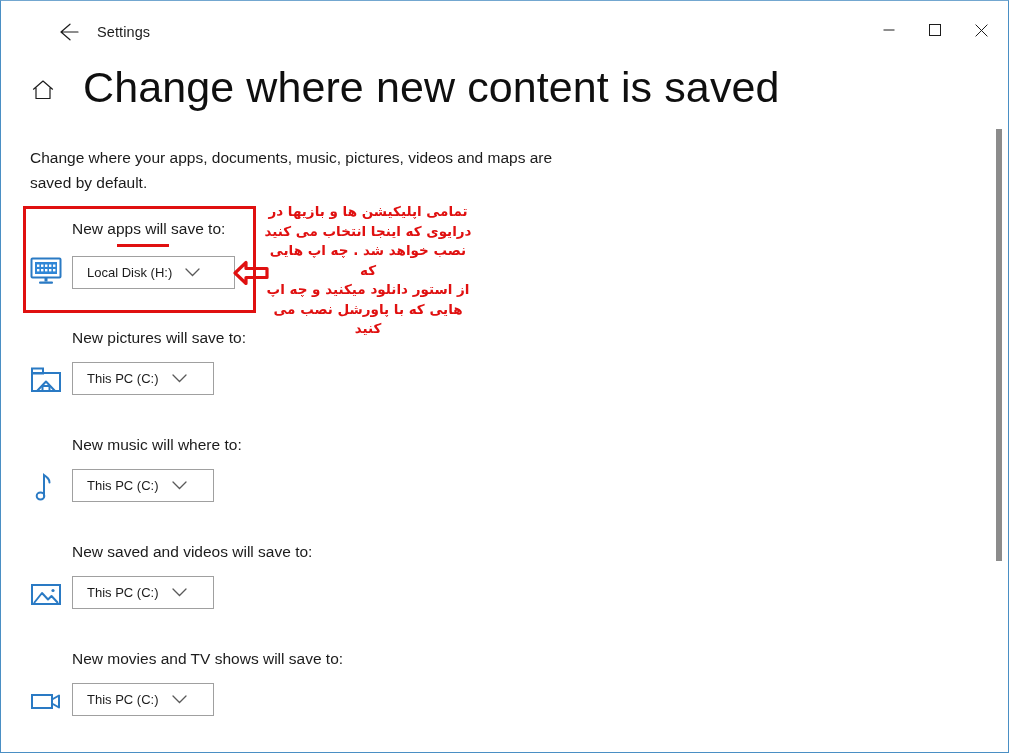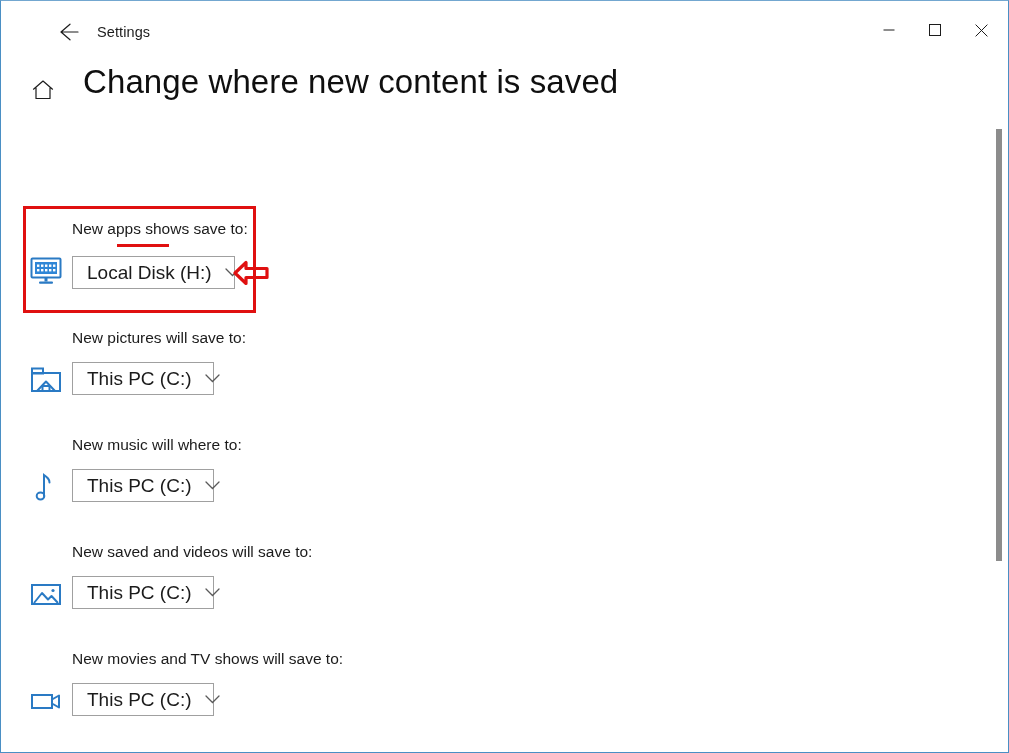--- a/index.html
+++ b/index.html
@@ -48,21 +48,21 @@
     position: absolute; left: 0; top: 62px; height: 52px;
   }
   #home-icon {
     position: absolute; left: 27px; top: 12px;
     width: 30px; height: 30px;
     display: flex; align-items: center; justify-content: center;
     cursor: pointer;
   }
   #page-title {
     position: absolute; left: 82px; top: 0px;
-    font-size: 33px; font-weight: 300; color: #0f0f0f;
+    font-size: 43px; font-weight: 300; color: #0f0f0f;
     letter-spacing: .1px; white-space: nowrap;
   }
 
   
   #intro {
     position: absolute; left: 29px; top: 144px;
     width: 530px;
     font-size: 15.5px; line-height: 25px; color: #1b1b1b;
   }
 
@@ -78,21 +78,21 @@
     font-size: 15.5px; color: #1b1b1b; white-space: nowrap;
   }
   .combo {
     position: absolute; left: 71px;
     height: 33px;
     border: 1px solid #a0a0a0;
     background: #ffffff;
     display: flex; align-items: center;
     padding: 0 10px 0 14px;
     cursor: pointer;
-    font-size: 19px; color: #1b1b1b;
+    font-size: 13px; color: #1b1b1b;
     white-space: nowrap;
   }
   .combo .combo-value { flex: 0 0 auto; }
   .combo .chev { margin-left: 13px; display: flex; align-items: center; }
 
   
   #row-apps     { top: 219px; }
   #row-apps   .row-icon { top: 32px; }
   #row-apps   .combo    { top: 36px; width: 163px; }
 
@@ -185,20 +185,21 @@
 
   <div id="header-row">
     <div id="home-icon">
       <svg width="26" height="26" viewBox="0 0 26 26">
         <path d="M3.5 12.2 L13 4 L22.5 12.2 M6 11 L6 21.5 L20 21.5 L20 11" stroke="#1c1c1c" stroke-width="1.2" fill="none" stroke-linejoin="round" stroke-linecap="round"></path>
       </svg>
     </div>
     <div id="page-title">Change where new content is saved</div>
   </div>
 
+  <div id="intro">Change where your apps, documents, music, pictures, videos and maps are saved by default.</div>
 
   <div class="setting-row" id="row-apps">
     <div class="row-icon">
       <svg width="34" height="30" viewBox="0 0 34 30">
         <rect x="2.5" y="2.5" width="29" height="19" rx="1" fill="none" stroke="#2a7ac4" stroke-width="2"></rect>
         <rect x="6" y="6" width="22" height="12" fill="#2f86d6"></rect>
         <g fill="#ffffff">
           <rect x="8" y="8.5" width="2.4" height="2.4"></rect>
           <rect x="12" y="8.5" width="2.4" height="2.4"></rect>
           <rect x="16" y="8.5" width="2.4" height="2.4"></rect>
@@ -207,21 +208,21 @@
           <rect x="8" y="13" width="2.4" height="2.4"></rect>
           <rect x="12" y="13" width="2.4" height="2.4"></rect>
           <rect x="16" y="13" width="2.4" height="2.4"></rect>
           <rect x="20" y="13" width="2.4" height="2.4"></rect>
           <rect x="24" y="13" width="2.4" height="2.4"></rect>
         </g>
         <rect x="15.5" y="21.5" width="3" height="4" fill="#2a7ac4"></rect>
         <rect x="10" y="25.5" width="14" height="2.2" rx="1" fill="#2a7ac4"></rect>
       </svg>
     </div>
-    <div class="row-label">New apps shows save to:</div>
+    <div class="row-label">New apps will save to:</div>
     <div class="combo">
       <span class="combo-value">Local Disk (H:)</span>
       <span class="chev">
         <svg width="15" height="9" viewBox="0 0 15 9">
           <path d="M1 1 L7.5 7.5 L14 1" fill="none" stroke="#5a5a5a" stroke-width="1.3" stroke-linecap="round"></path>
         </svg>
       </span>
     </div>
   </div>
 
@@ -300,18 +301,23 @@
     </div>
   </div>
 
   <div id="red-box"></div>
   <div id="apps-underline"></div>
   <div id="red-arrow">
     <svg width="36" height="32" viewBox="0 0 36 32">
       <path d="M2 16 L13 5.5 L13 11.5 L34 11.5 L34 20.5 L13 20.5 L13 26.5 Z" fill="none" stroke="#e01010" stroke-width="3.2" stroke-linejoin="round"></path>
     </svg>
   </div>
+  <div id="farsi-note">تمامی اپلیکیشن ها و بازیها در
+درایوی که اینجا انتخاب می کنید
+نصب خواهد شد . چه اپ هایی که
+از استور دانلود میکنید و چه اپ
+هایی که با پاورشل نصب می کنید</div>
 
   <div id="scrollbar-track">
     <div id="scrollbar-thumb"></div>
   </div>
 
 </div>
 
 </body></html>

